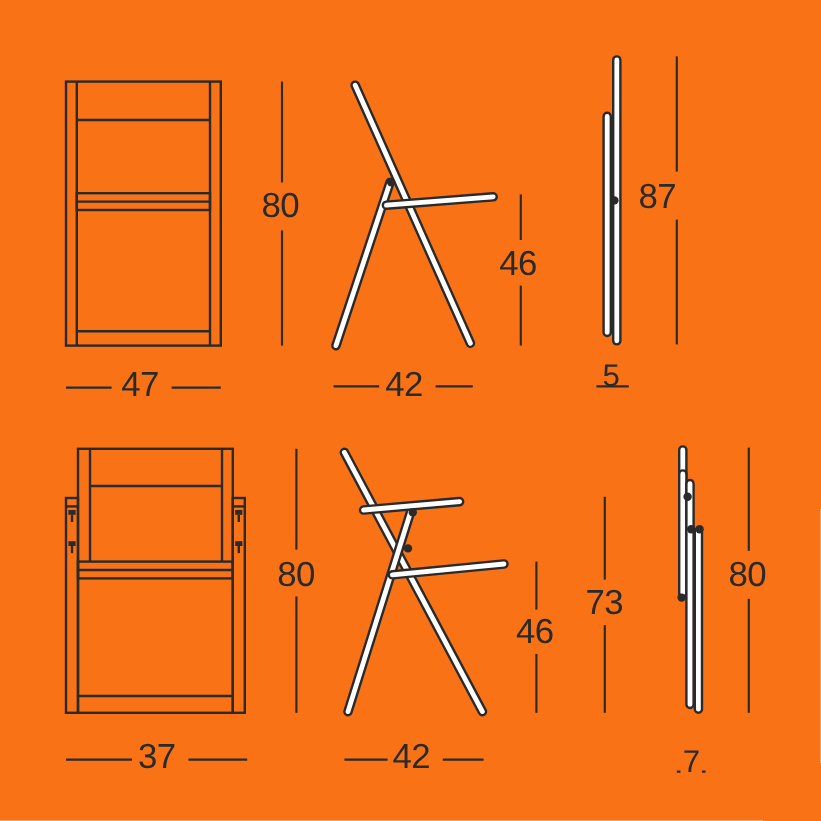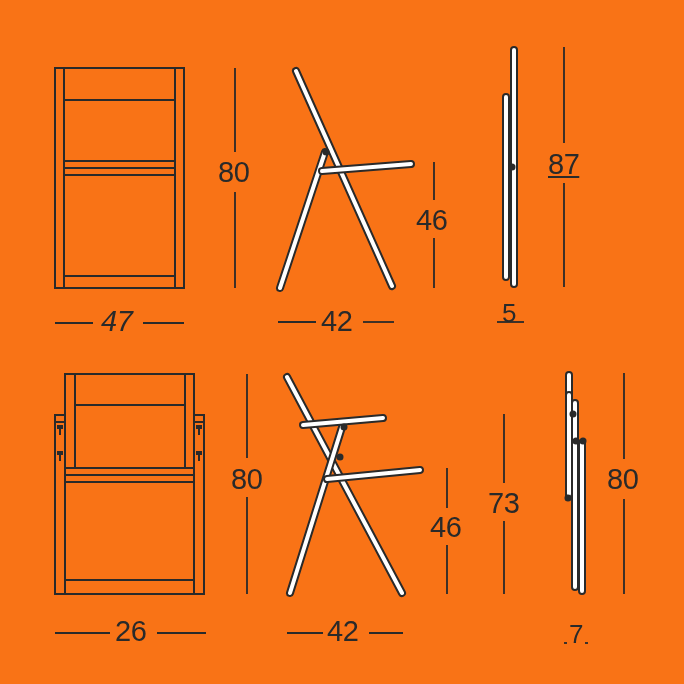--- a/index.html
+++ b/index.html
@@ -142,26 +142,26 @@
     <line class="dim" x1="624" y1="373" x2="624" y2="459"></line>
     <line class="dim" x1="624" y1="499" x2="624" y2="594"></line>
   </g>
   <g>
     <line class="dim" x1="564" y1="643" x2="567" y2="643"></line>
     <line class="dim" x1="585" y1="643" x2="588" y2="643"></line>
   </g>
 </svg>
 
 <div class="lbl" style="left:218px;top:158px;">80</div>
-<div class="lbl" style="left:101px;top:307px;font-style:italic;">47</div>
+<div class="lbl" style="left:101px;top:307px;">47</div>
 <div class="lbl" style="left:416px;top:206px;">46</div>
 <div class="lbl" style="left:321px;top:307px;">42</div>
-<div class="lbl" style="left:548px;top:150px;text-decoration:underline;">87</div>
+<div class="lbl" style="left:532px;top:150px;">87</div>
 <div class="lbl" style="left:502px;top:300px;font-size:26px;">5</div>
 
 <div class="lbl" style="left:231px;top:465px;">80</div>
-<div class="lbl" style="left:115px;top:617px;">26</div>
+<div class="lbl" style="left:115px;top:617px;">37</div>
 <div class="lbl" style="left:430px;top:513px;">46</div>
 <div class="lbl" style="left:327px;top:617px;">42</div>
 <div class="lbl" style="left:488px;top:489px;">73</div>
 <div class="lbl" style="left:607px;top:465px;">80</div>
 <div class="lbl" style="left:569px;top:621px;font-size:26px;">7</div>
 </div>
 
 </body></html>

